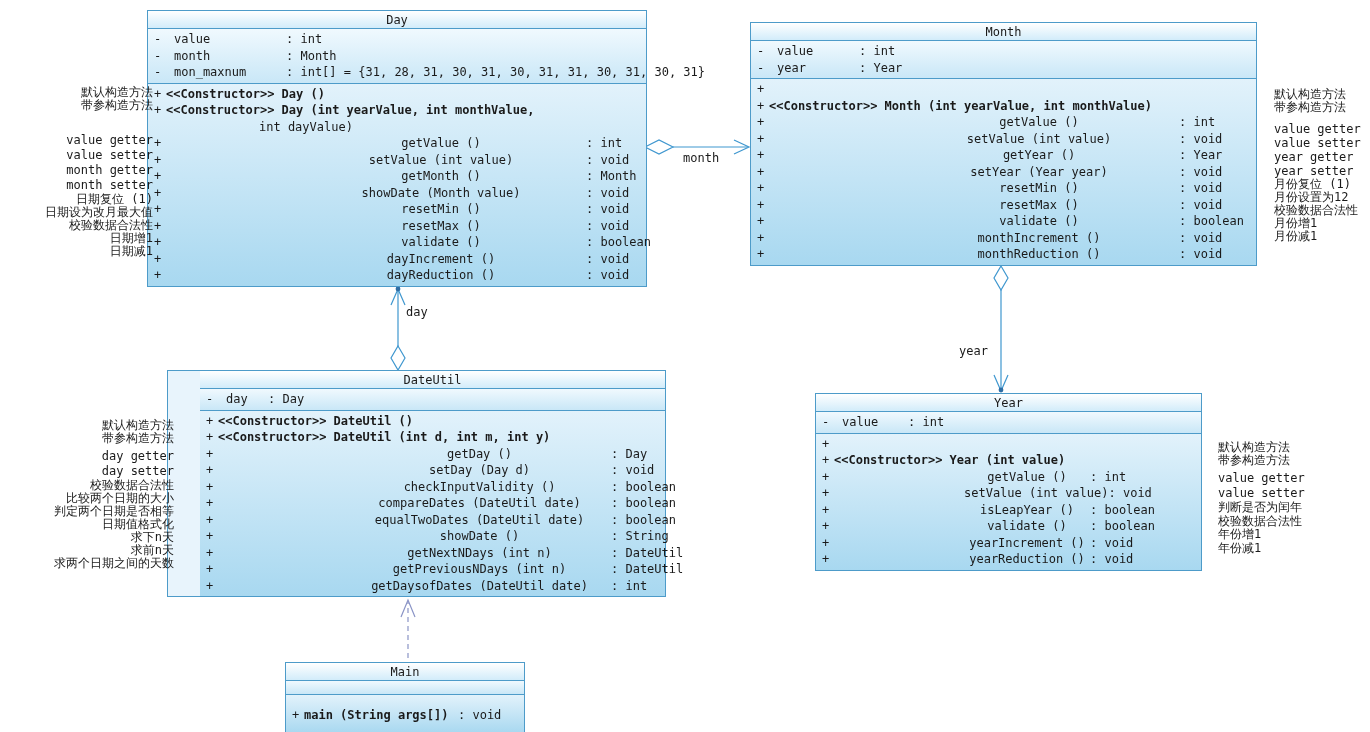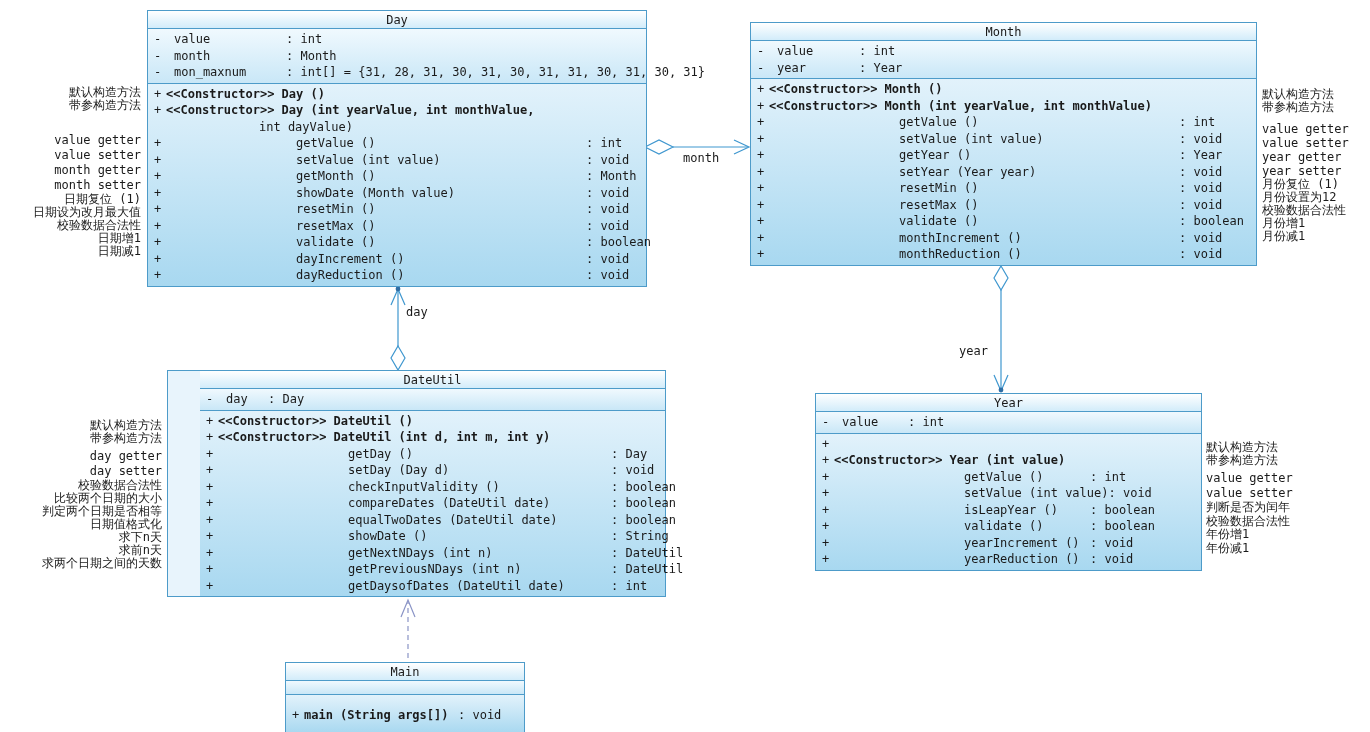--- a/index.html
+++ b/index.html
@@ -14,27 +14,27 @@
   .c-attrs{border-top:1px solid #4d9bc9;padding:2px 0;
            background:linear-gradient(180deg,#f0f9fe,#c9e7f7);}
   .c-methods{border-top:1px solid #4d9bc9;padding:2px 0;flex:1;
            background:linear-gradient(180deg,#e2f2fb,#a8d8f0);}
   .row{position:relative;height:16.5px;line-height:16.5px;white-space:nowrap;padding-left:26px;}
   .vis{position:absolute;left:6px;top:0;}
   .aname{display:inline-block;min-width:var(--anw,55px);}
   .mrow{padding-left:18px;}
   .mtext{display:inline-block;}
   .k-c .mtext{min-width:calc(var(--retcol) - 18px);font-weight:bold;}
-  .k-m .mtext{margin-left:130px;min-width:calc(var(--retcol) - 148px);}
+  .k-m .mtext{margin-left:130px;min-width:calc(var(--retcol) - 148px);text-align:center;}
   .k-w .mtext{margin-left:93px;}
   #cls-main .c-attrs{height:13px;padding:0;}
   #cls-main .c-methods{padding-top:12px;}
 
   
-  .side-labels{position:absolute;white-space:nowrap;}
+  .side-labels{position:absolute;white-space:nowrap;padding-left:12px;}
   .side-labels.ralign{text-align:right;}
   .cn .slbl{line-height:13px;}
   .en .slbl{line-height:15px;}
 
   
   #wires{position:absolute;left:0;top:0;width:1370px;height:732px;pointer-events:none;}
   .conn-label{position:absolute;line-height:14px;}
   .conn-label.r{text-align:right;}
 </style>
 </head>
@@ -150,21 +150,21 @@
           <span class="vis">-</span><span class="aname">value</span><span class="atype">: int</span><span class="aextra"></span>
         </div>
 
         <div class="row">
           <span class="vis">-</span><span class="aname">year</span><span class="atype">: Year</span><span class="aextra"></span>
         </div>
       </div>
     <div class="c-methods">
 
         <div class="row mrow k-c">
-          <span class="vis">+</span><span class="mtext">&lt;&lt;Constructor&gt;&gt; Month ()</span><span class="mret"></span>
+          <span class="vis">+</span><span class="mret"></span>
         </div>
 
         <div class="row mrow k-c">
           <span class="vis">+</span><span class="mtext">&lt;&lt;Constructor&gt;&gt; Month (int yearValue, int monthValue)</span><span class="mret"></span>
         </div>
 
         <div class="row mrow k-m">
           <span class="vis">+</span><span class="mtext">getValue ()</span><span class="mret">: int</span>
         </div>
 

